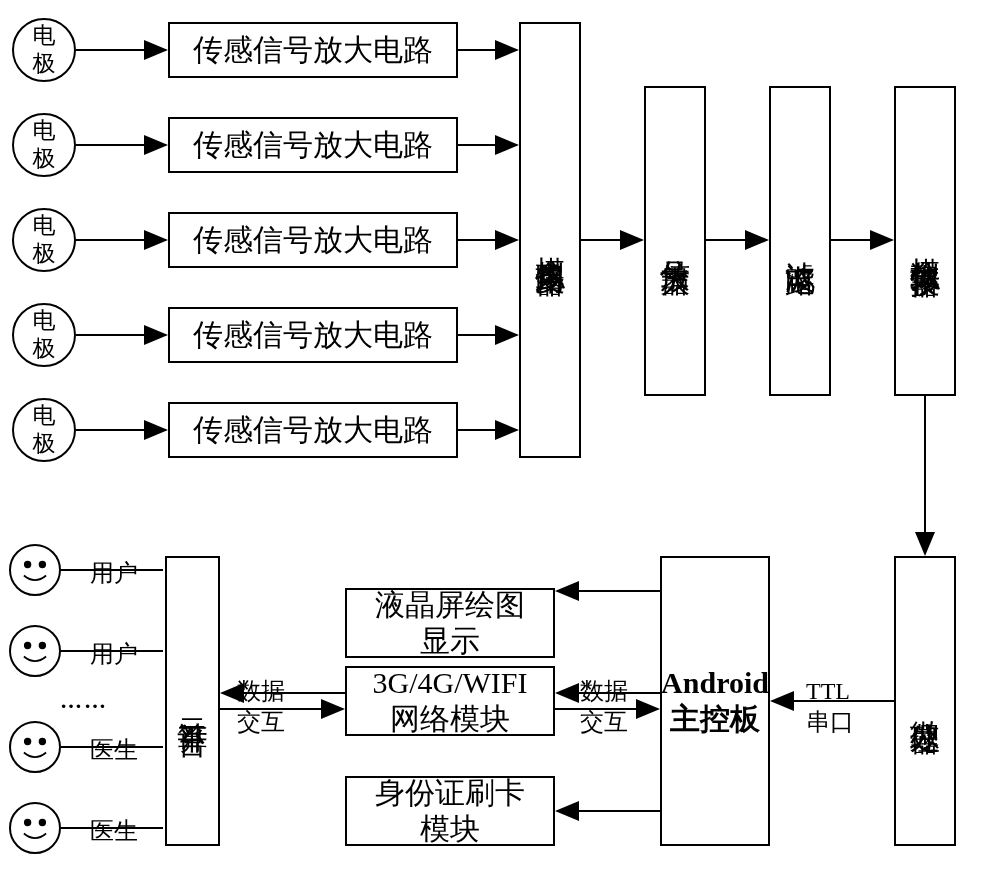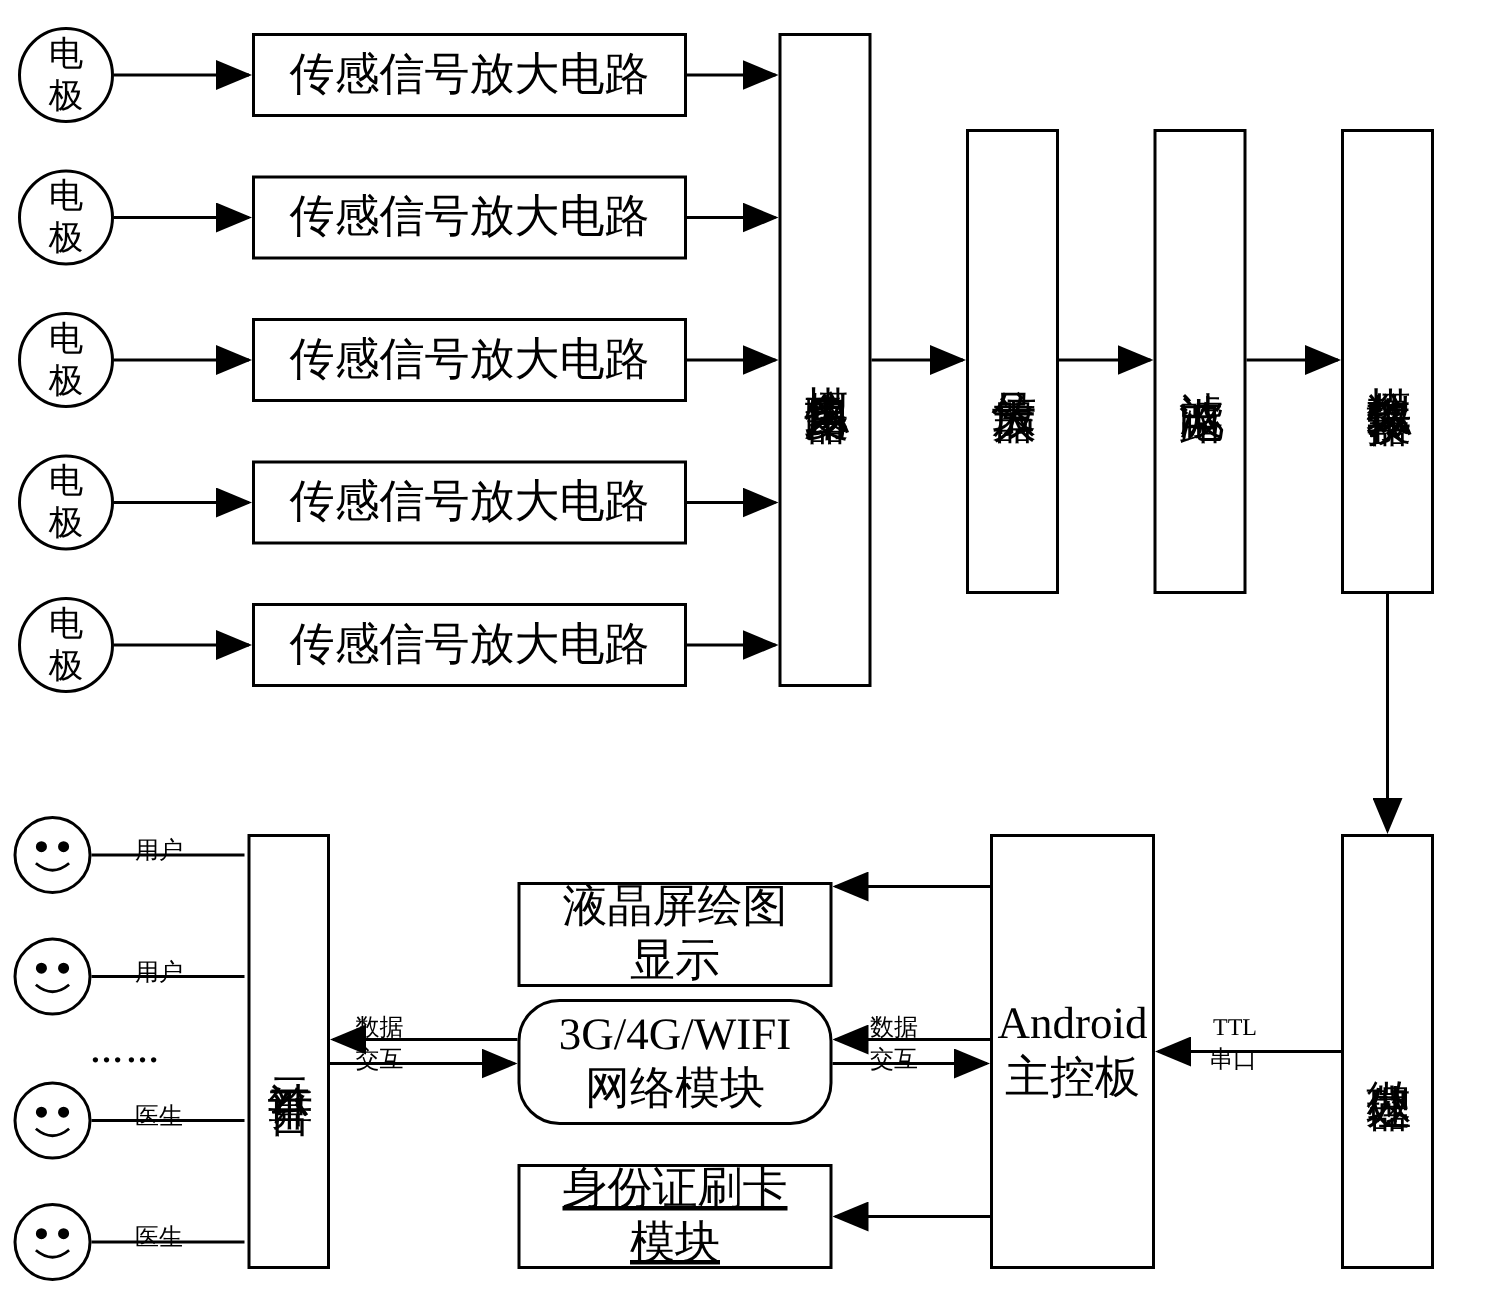--- a/index.html
+++ b/index.html
@@ -28,22 +28,22 @@
   writing-mode: vertical-rl;
   text-orientation: upright;
   letter-spacing: 2px;
 }
 .htext {
   font-size: 30px;
   line-height: 1.2;
 }
 .label {
   position: absolute;
-  font-size: 16px;
-  text-align: right;
+  font-size: 24px;
+  text-align: left;
   line-height: 1.3;
 }
 .dots {
   position: absolute;
   font-size: 22px;
   font-weight: bold;
   letter-spacing: 2px;
 }
 svg.arrows {
   position: absolute;
@@ -114,35 +114,35 @@
   </div>
 
 <div class="box" style="left:894px; top:556px; width:62px; height:290px;">
     <span class="vtext htext">微处理器</span>
   </div>
 
 <div class="label" style="left:806px; top:676px; white-space:pre;">TTL
 串口</div>
 
 <div class="box" style="left:660px; top:556px; width:110px; height:290px;">
-    <span class="htext" style="white-space:pre;">Android
+    <span class="htext" style="white-space:pre;font-weight:bold;">Android
 主控板</span>
   </div>
 
 <div class="box" style="left:345px; top:556px; width:210px; height:70px;margin-top:32px;">
     <span class="htext" style="white-space:pre;">液晶屏绘图
 显示</span>
   </div>
 
-<div class="box" style="left:345px; top:666px; width:210px; height:84px;border-radius:28px;">
+<div class="box" style="left:345px; top:666px; width:210px; height:70px;">
     <span class="htext" style="white-space:pre;">3G/4G/WIFI
 网络模块</span>
   </div>
 
-<div class="box" style="left:345px; top:776px; width:210px; height:70px;text-decoration:underline;">
+<div class="box" style="left:345px; top:776px; width:210px; height:70px;">
     <span class="htext" style="white-space:pre;">身份证刷卡
 模块</span>
   </div>
 
 <div class="label" style="left:580px; top:676px; white-space:pre;">数据
 交互</div>
 <div class="label" style="left:237px; top:676px; white-space:pre;">数据
 交互</div>
 
 <div class="box" style="left:165px; top:556px; width:55px; height:290px;">

